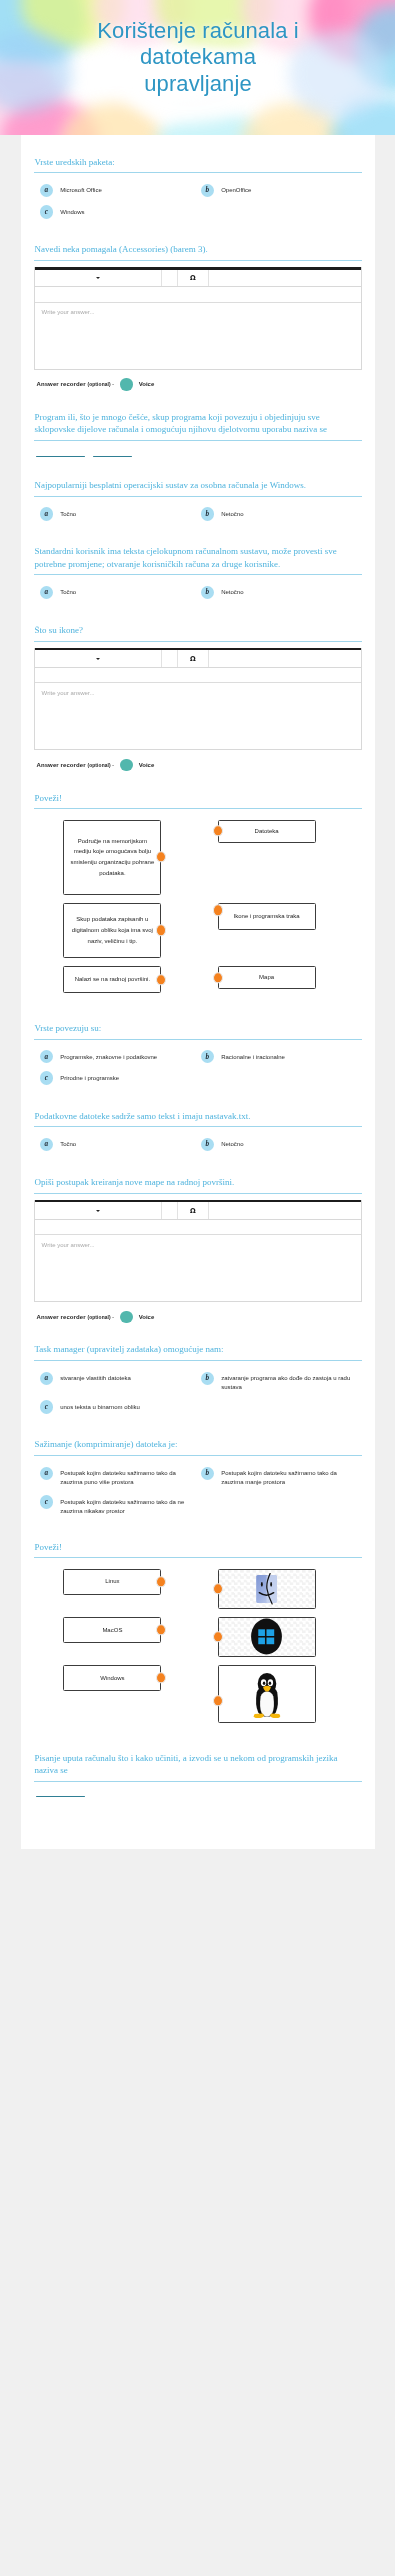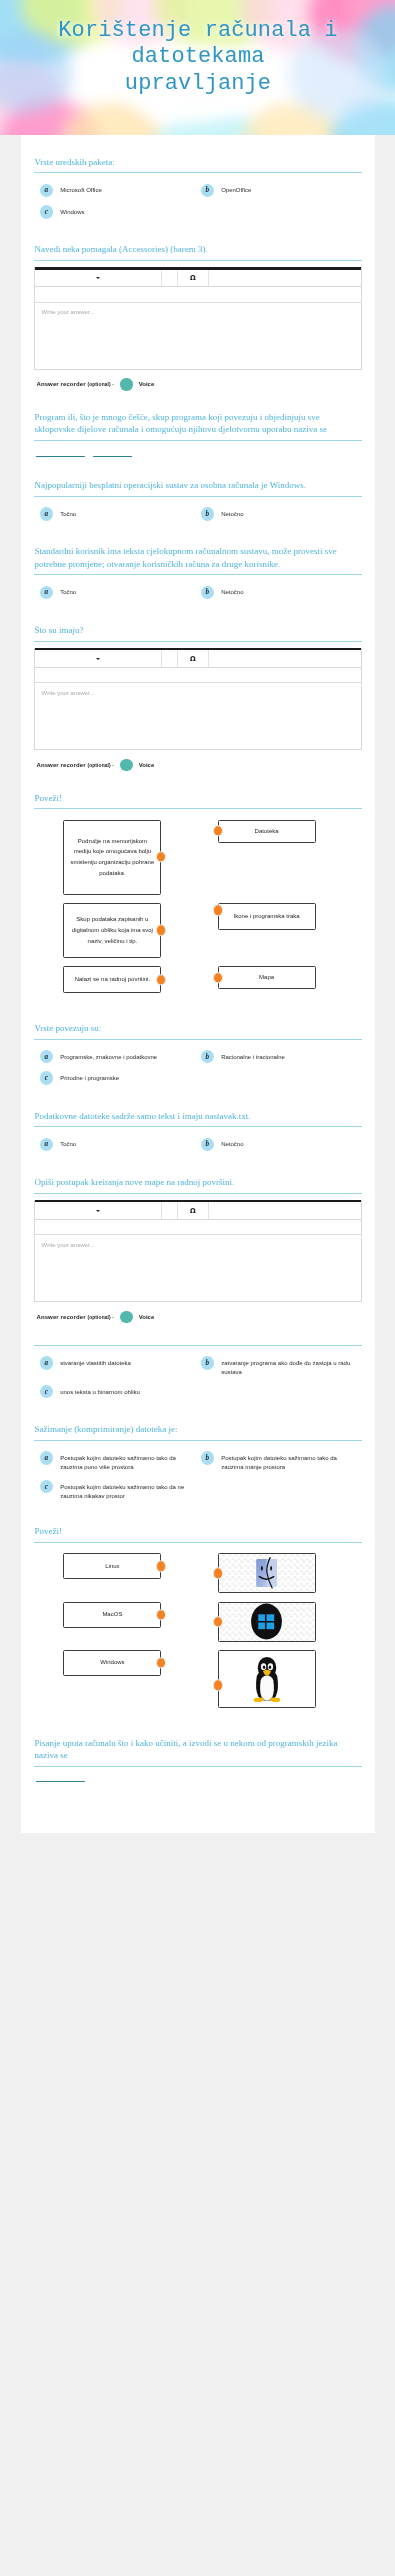--- a/index.html
+++ b/index.html
@@ -25,21 +25,21 @@
     border-radius: 50% 42% 55% 48% / 48% 55% 45% 52%;
     filter: blur(7.2px);
     opacity: .72;
   }
   .hero-title {
     position: relative;
     z-index: 5;
     text-align: center;
     padding-top: 17.5px;
     color: #2e96c4;
-    font-family: Liberation Mono, monospace;
+    font-family: Liberation Sans, sans-serif;
     font-size: 22px;
     line-height: 1.22;
     letter-spacing: 0.1px;
     text-shadow: 0 0 5.2px rgba(255,255,255,.85), 0 0 11.3px rgba(255,255,255,.7);
   }
 
   
   .card {
     width: 354px;
     margin: 0 auto 29px auto;
@@ -346,21 +346,21 @@
         <span class="opt-label">Točno</span>
       </div>
       <div class="opt">
         <span class="bubble">b</span>
         <span class="opt-label">Netočno</span>
       </div>
     </div>
   </div>
 
   <div class="q">
-    <div class="q-title">Što su imaju?</div>
+    <div class="q-title">Što su ikone?</div>
     <hr class="q-rule">
     <div class="editor">
       <div class="editor-topbar"></div>
       <div class="editor-toolbar">
         <div class="tb-select">
               <span class="caret"></span>
             </div>
         <div class="tb-gap"></div>
         <div class="tb-omega">Ω</div>
         <div class="tb-rest"></div>
@@ -483,20 +483,21 @@
     <div class="recorder">
       <span class="rec-label">
         <span>Answer recorder </span><span class="sub">(optional) -</span>
       </span>
       <span class="rec-dot"></span>
       <span class="rec-voice">Voice</span>
     </div>
   </div>
 
   <div class="q">
+    <div class="q-title">Task manager (upravitelj zadataka) omogućuje nam:</div>
     <hr class="q-rule">
     <div class="opts">
       <div class="opt">
         <span class="bubble">a</span>
         <span class="opt-label">stvaranje vlastitih datoteka</span>
       </div>
       <div class="opt">
         <span class="bubble">b</span>
         <span class="opt-label">zatvaranje programa ako dođe do zastoja u radu sustava</span>
       </div>

